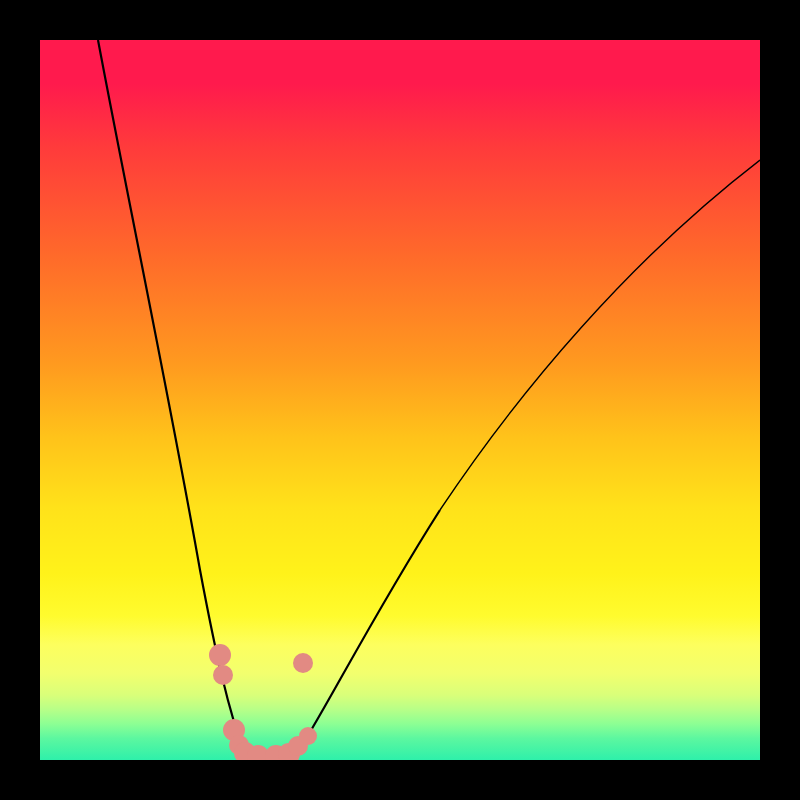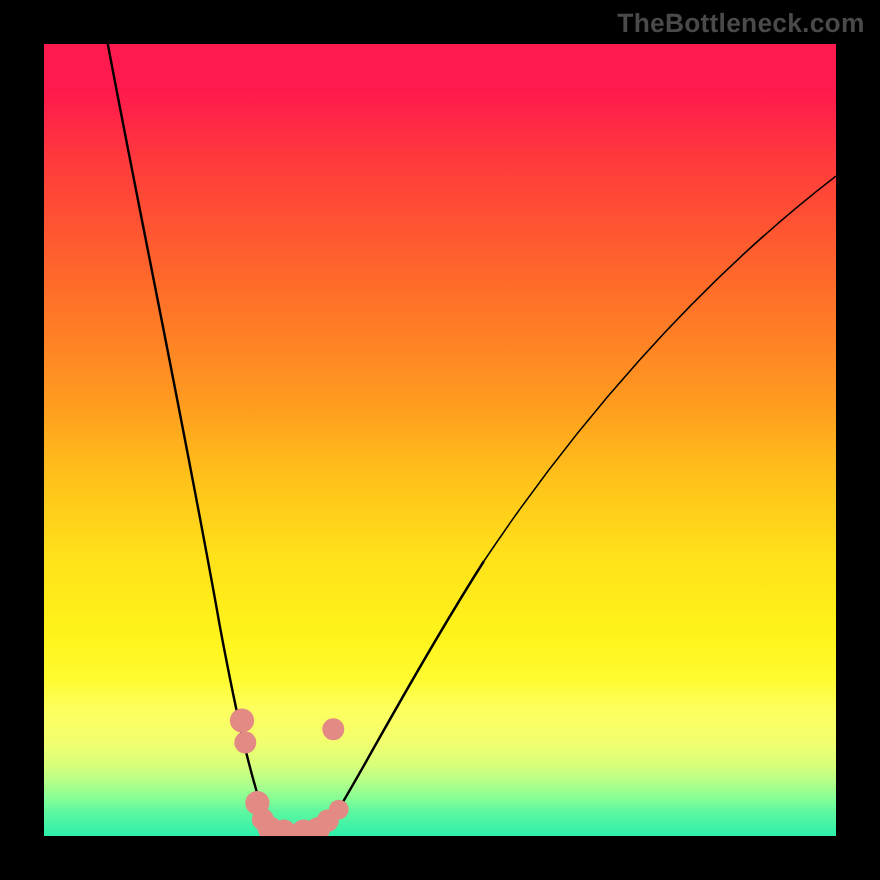--- a/index.html
+++ b/index.html
@@ -65,21 +65,20 @@
     stroke-width: 1.4;
   }
   .dot {
     fill: #e28a83;
   }
 </style>
 </head>
 <body>
 
 <div class="frame">
-  <div class="watermark">TheBottleneck.com</div>
 
   <div class="plot-area">
     <div class="gradient"></div>
 
     <svg class="curves" viewBox="0 0 720 720" preserveAspectRatio="none">
 
       <path class="curve" d="M 58 0
            C 90 170, 130 360, 160 530
            C 175 610, 188 670, 206 718"></path>
 

